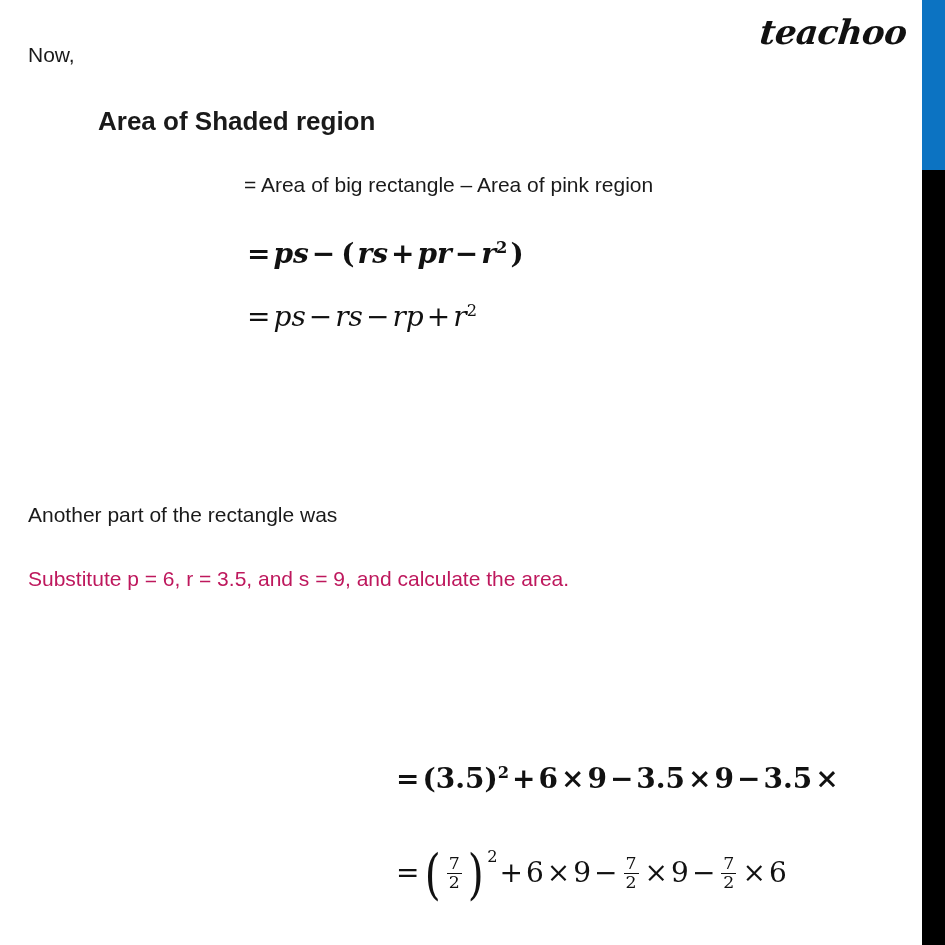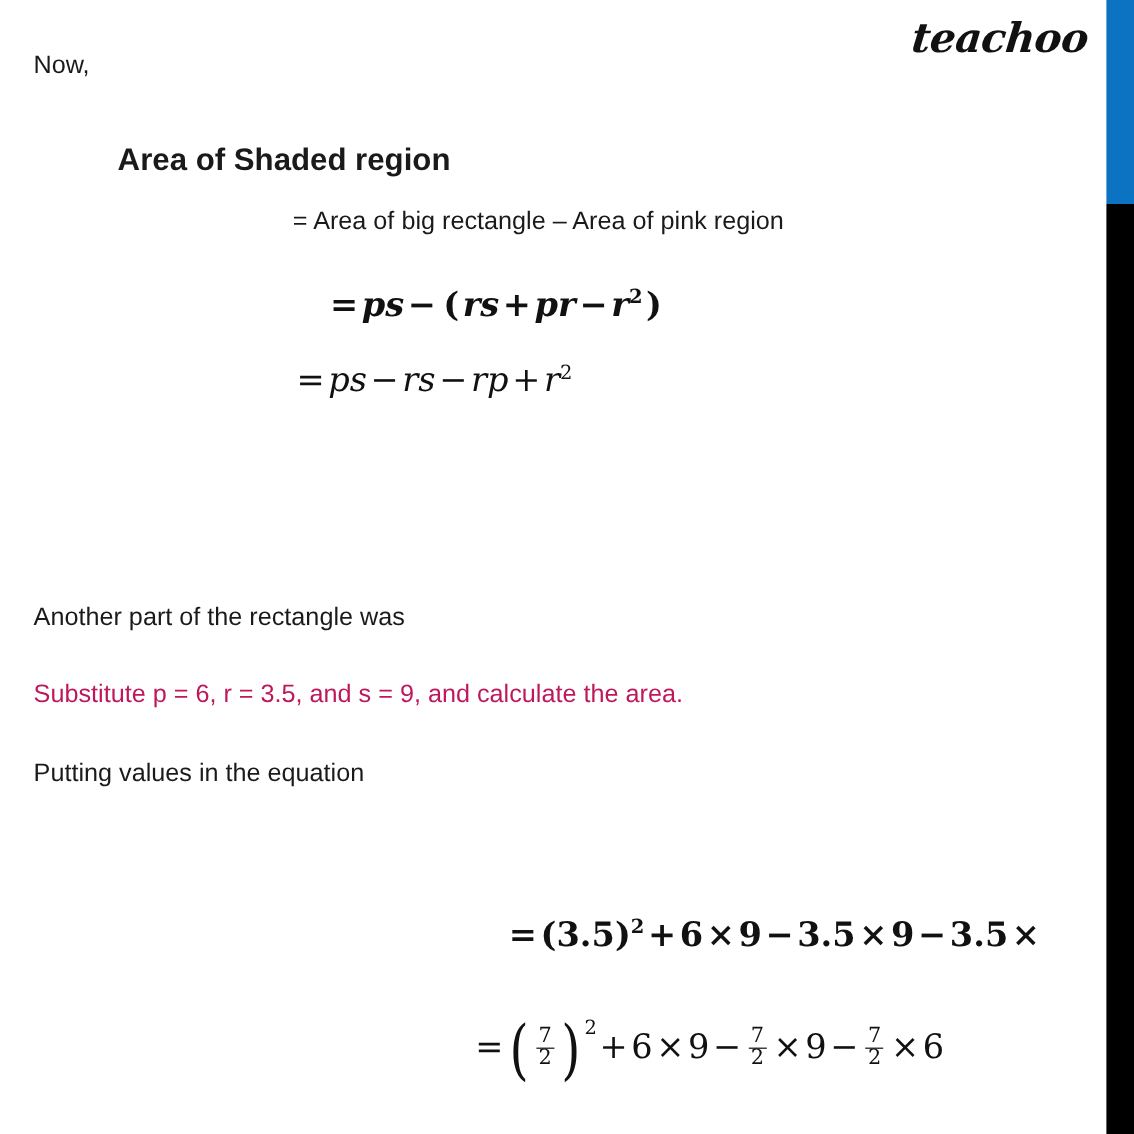--- a/index.html
+++ b/index.html
@@ -43,31 +43,31 @@
   }
 
   
   .line {
     position: absolute;
     white-space: nowrap;
     color: #1a1a1a;
     font-size: 21px;
     line-height: 1;
   }
-  .bold { font-weight: 700; margin-top: 12px; }
+  .bold { font-weight: 700; }
   .blue { color: #2070B8; }
 
   
   .math {
     font-family: "DejaVu Serif", serif;
     font-style: italic;
     font-size: 28px;
     color: #111111;
   }
-  .math.bold-math { font-weight: 700; margin-left: 28px; }
+  .math.bold-math { font-weight: 700; }
   .math .up { font-style: normal; }
   .op {
     font-family: "DejaVu Serif", serif;
     font-style: normal;
     padding: 0 3px;
   }
   sup.pw {
     font-size: 0.58em;
     font-style: normal;
     vertical-align: super;
@@ -153,21 +153,20 @@
 
   <div class="line math" id="l-eq2">
     <span class="op">=</span><span>ps</span><span class="op">−</span><span>rs</span><span class="op">−</span><span>rp</span><span class="op">+</span><span>r</span><sup class="pw">2</sup>
   </div>
 
 
   <div class="line" id="l-another">Another part of the rectangle was</div>
 
   <div class="line blue" id="l-substitute" style="color: #be185d;">Substitute p = 6, r = 3.5, and s = 9, and calculate the area.</div>
 
-  <div class="line" id="l-putting">Putting values in the equation</div>
 
 
   <div class="line math bold-math" id="l-num1">
     <span class="op">=</span><span class="up">(</span><span class="up">3.5</span><span class="up">)</span><sup class="pw">2</sup><span class="op">+</span><span class="up">6</span><span class="op">×</span><span class="up">9</span><span class="op">−</span><span class="up">3.5</span><span class="op">×</span><span class="up">9</span><span class="op">−</span><span class="up">3.5</span><span class="op">×</span>
   </div>
 
   <div class="line math" id="l-num2">
     <span class="op">=</span><span class="paren-grp">
         <span class="bigparen">
           <span class="pl">(</span>

